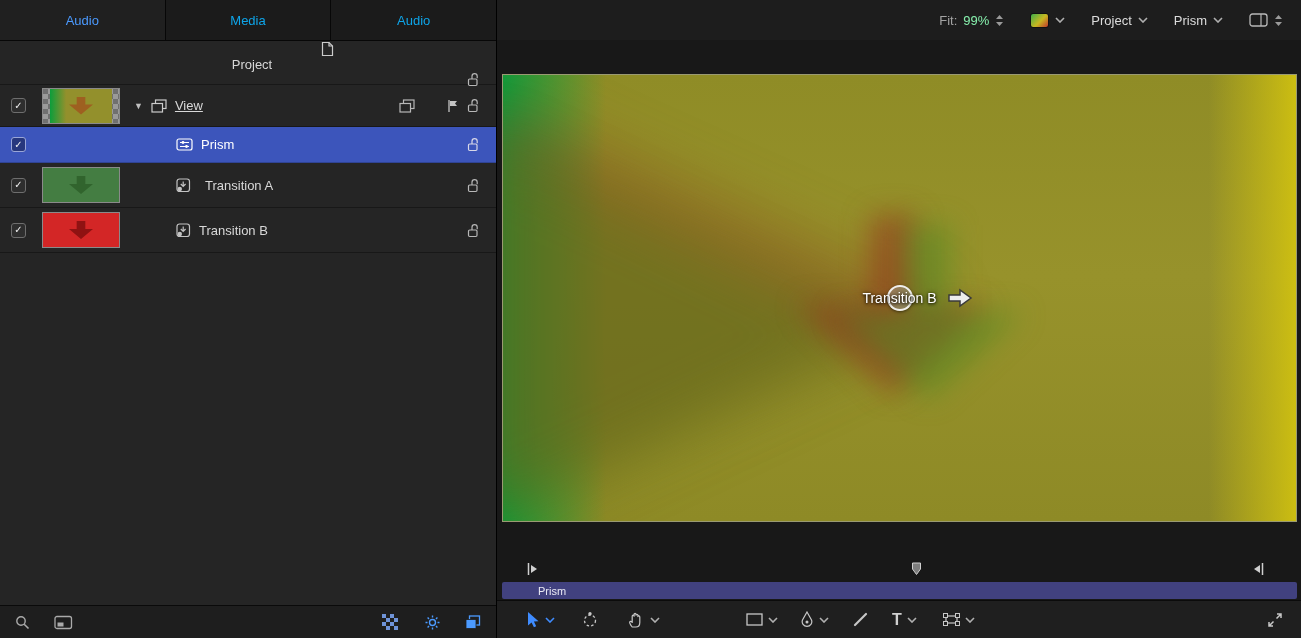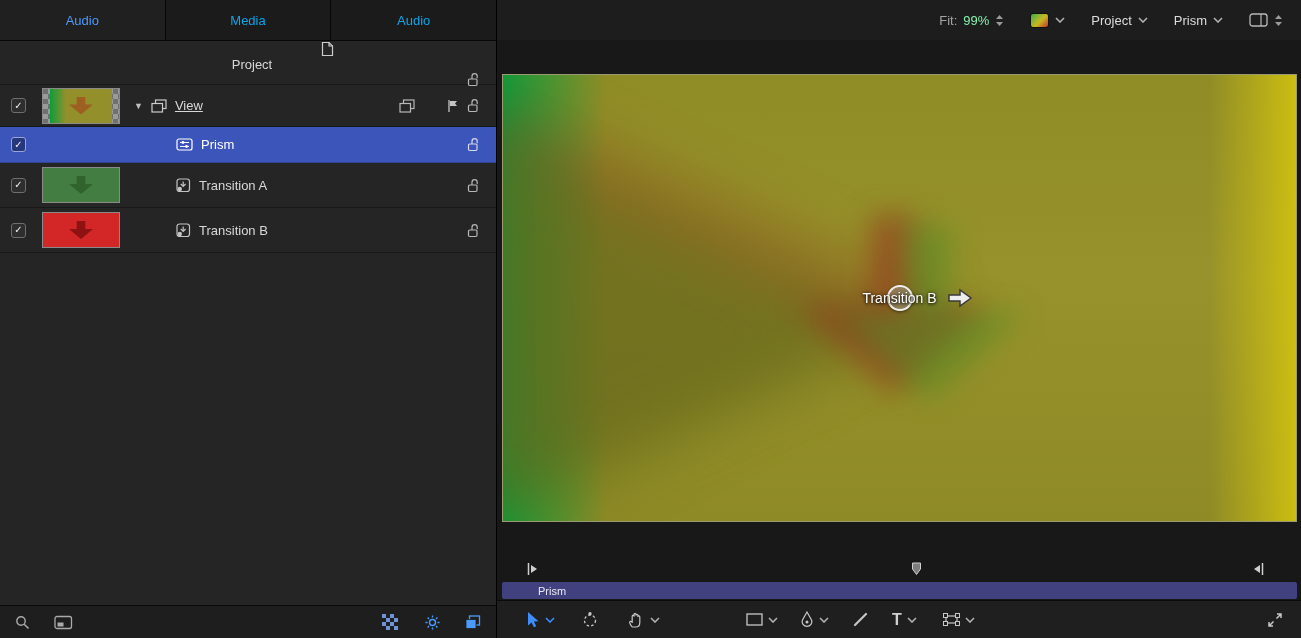--- a/index.html
+++ b/index.html
@@ -189,21 +189,21 @@
           <span class="thumb-img"></span>
           <span class="thumb-arrow"></span>
         </span>
         <span class="icon-btn" style="margin-left:56px;">
           <svg width="15" height="15">
               <rect x="1" y="1" width="12.5" height="12.5" rx="2.5" fill="none" stroke="#c4c4c4" stroke-width="1.2"></rect>
               <path d="M7.2 3.5 V8 M4.8 6 L7.2 8.5 L9.6 6" fill="none" stroke="#c4c4c4" stroke-width="1.2"></path>
               <circle cx="3.8" cy="11" r="2.2" fill="#c4c4c4"></circle>
             </svg>
         </span>
-        <span class="row-label" style="margin-left:8px;">Transition A</span>
+        <span class="row-label" style="margin-left:14px;">Transition A</span>
         <span class="lock-only">
           <svg width="14" height="15">
               <rect x="1.5" y="7" width="8.5" height="6.5" rx="1.2" stroke="#b8b8b8" fill="none" stroke-width="1.2"></rect>
               <path d="M5 7 V4.2 a2.6 2.6 0 0 1 5.2 0 V6.2" stroke="#b8b8b8" fill="none" stroke-width="1.2"></path>
             </svg>
         </span>
       </div>
 
       <div class="row" style="height:45px;">
         <span class="checkbox">✓</span>

